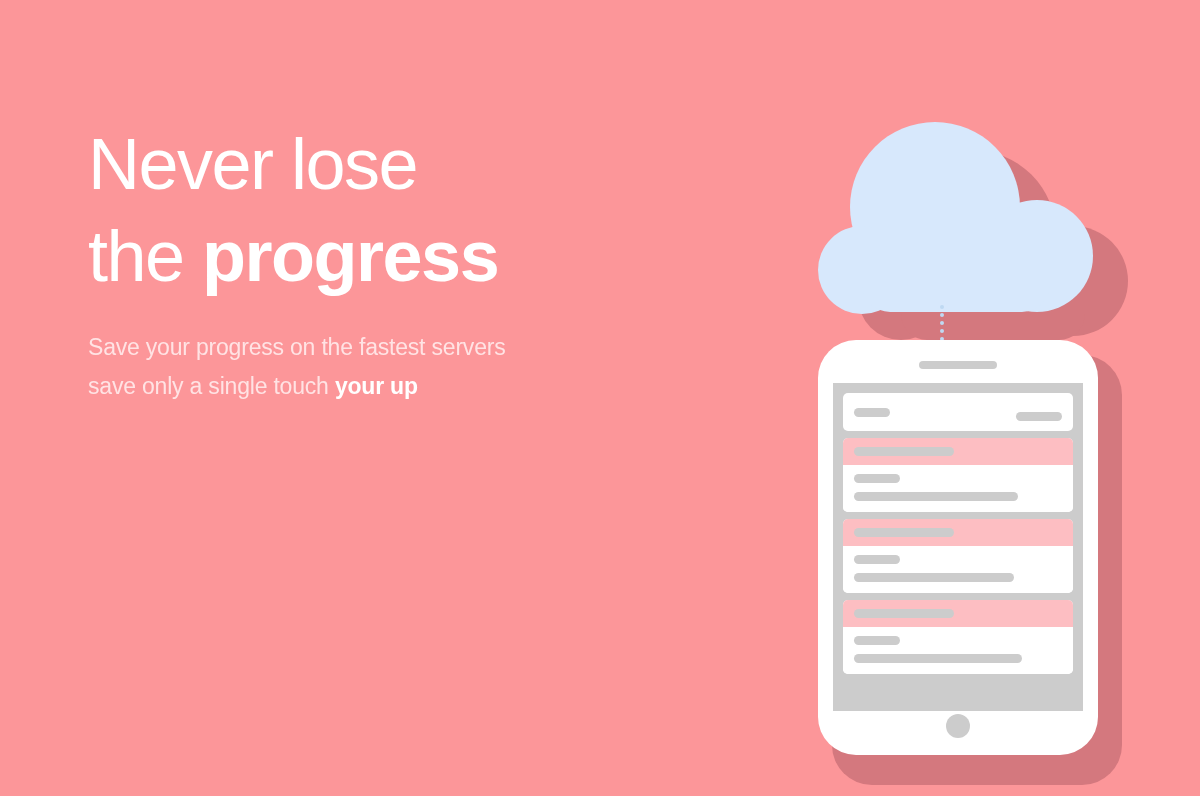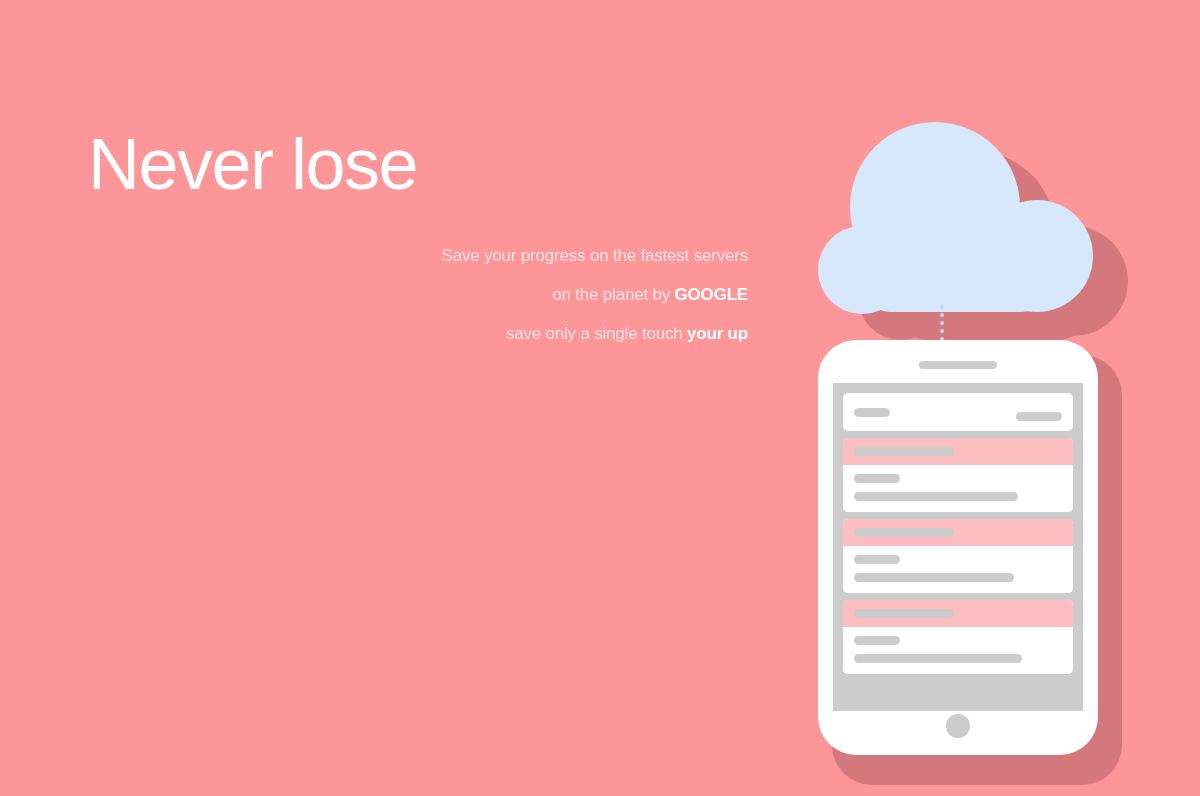--- a/index.html
+++ b/index.html
@@ -31,25 +31,24 @@
     letter-spacing:-1.5px;
     white-space:nowrap;
   }
   .headline .hl-line { display:block; }
   .hl-light { font-weight:300; }
   .hl-bold  { font-weight:700; }
 
   .subcopy {
     margin-top:26px;
     color:#FFE3E4;
-    font-size:17px;
+    font-size:23px;
     line-height:39px;
     font-weight:300;
     letter-spacing:-0.2px;
-    text-align:right;
   }
   .sub-line { display:block; white-space:nowrap; }
   .sub-strong { font-weight:700; color:#FFFFFF; }
 
   
   .illus {
     position:absolute;
     left:780px; top:100px;
     width:420px; height:640px;
   }
@@ -170,26 +169,26 @@
 </style>
 </head>
 <body>
 
 <div id="stage">
 
   <div class="copy">
 
     <div class="headline">
       <span class="hl-line hl-light">Never lose</span>
+      <span class="hl-line"><span class="hl-light">the </span><span class="hl-bold">progress</span></span>
     </div>
 
     <div class="subcopy">
       <span class="sub-line">Save your progress on the fastest servers</span>
 
-      <span class="sub-line"><span>on the planet by </span><span class="sub-strong">GOOGLE</span></span>
 
 
       <span class="sub-line"><span>save only a single touch </span><span class="sub-strong">your up</span></span>
     </div>
 
   </div>
 
   <div class="illus">
 
     <div class="cloud-shadow">

